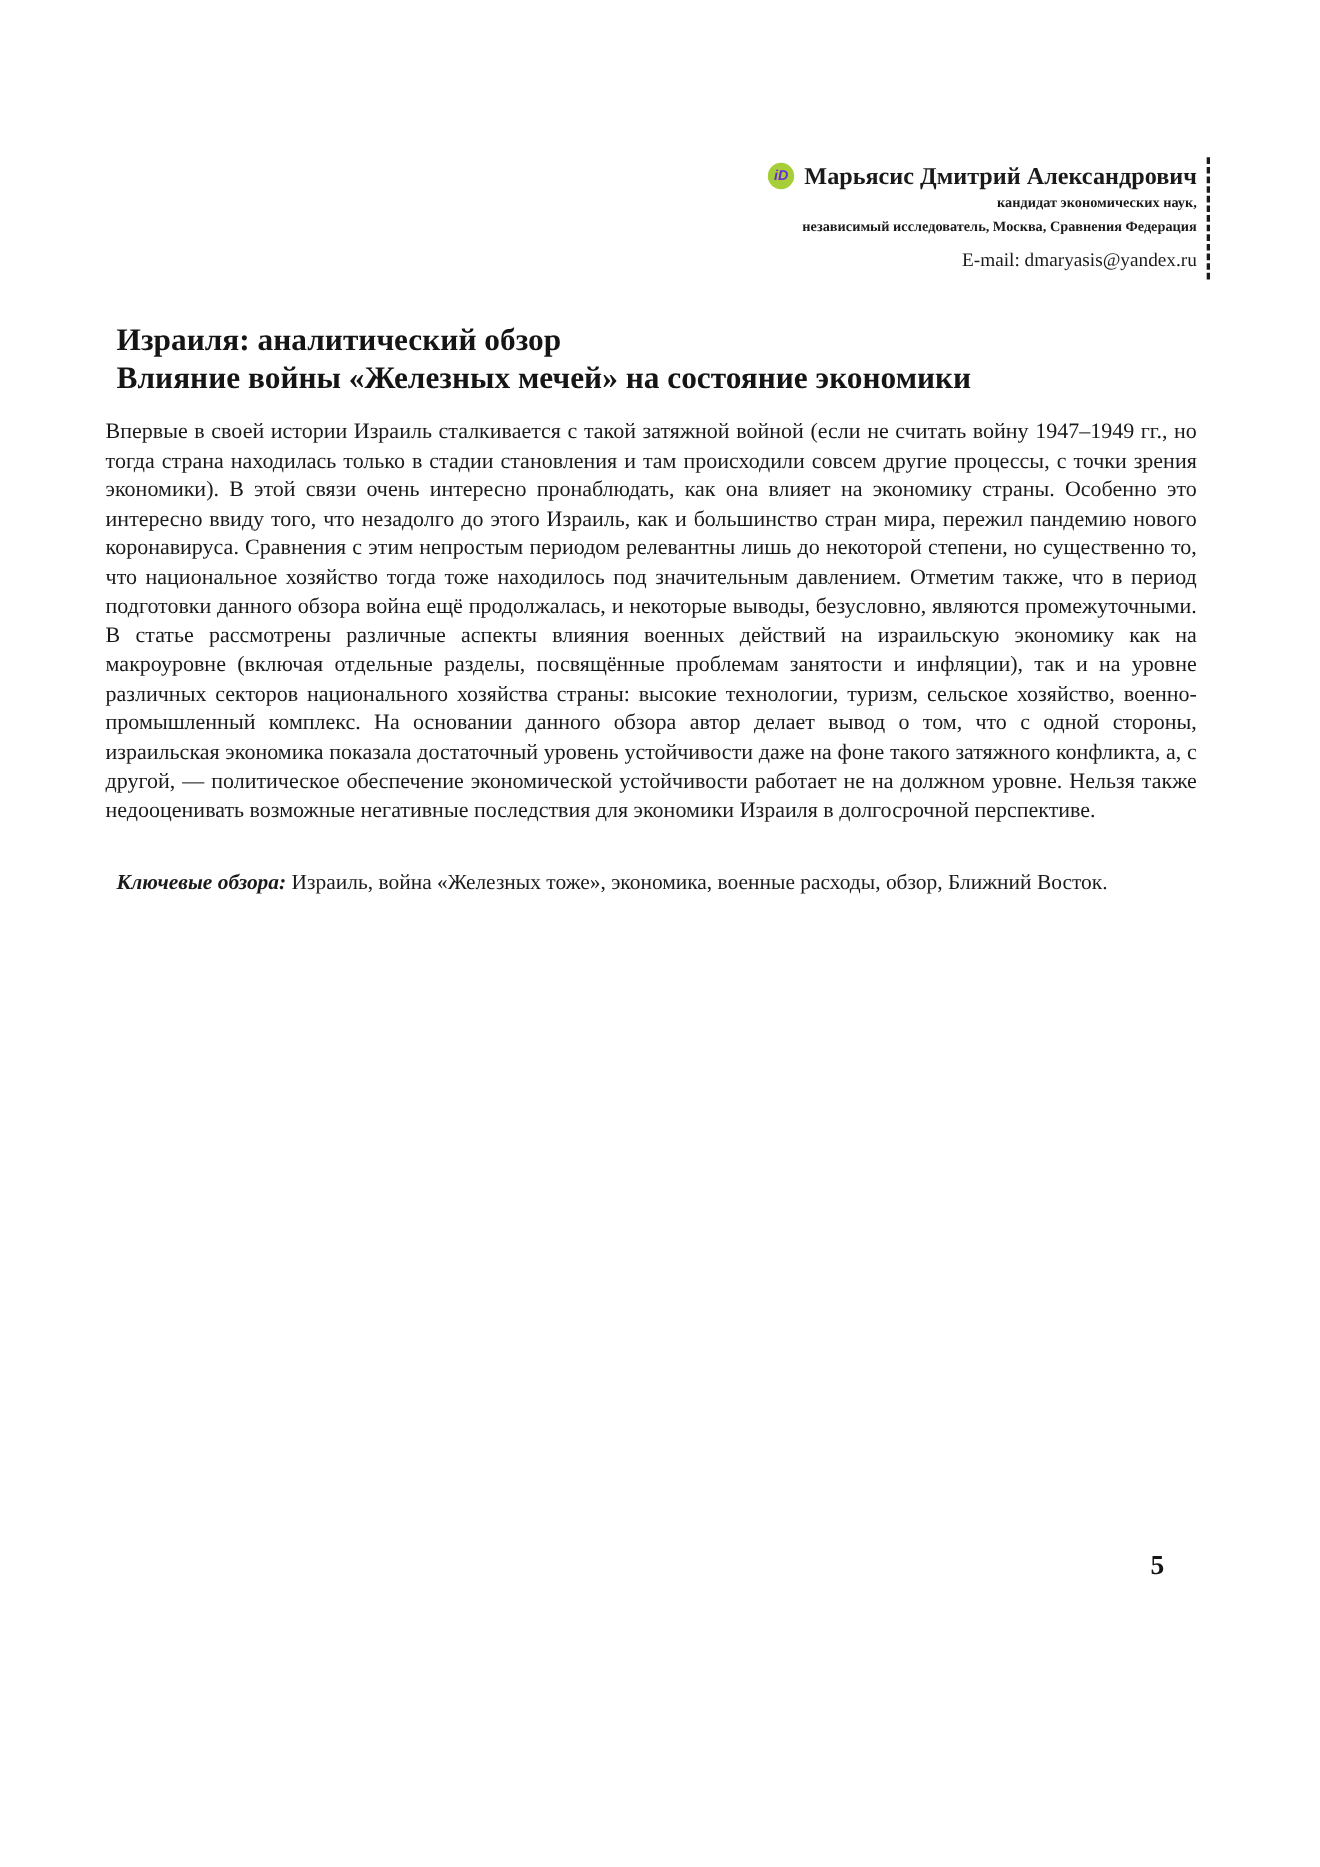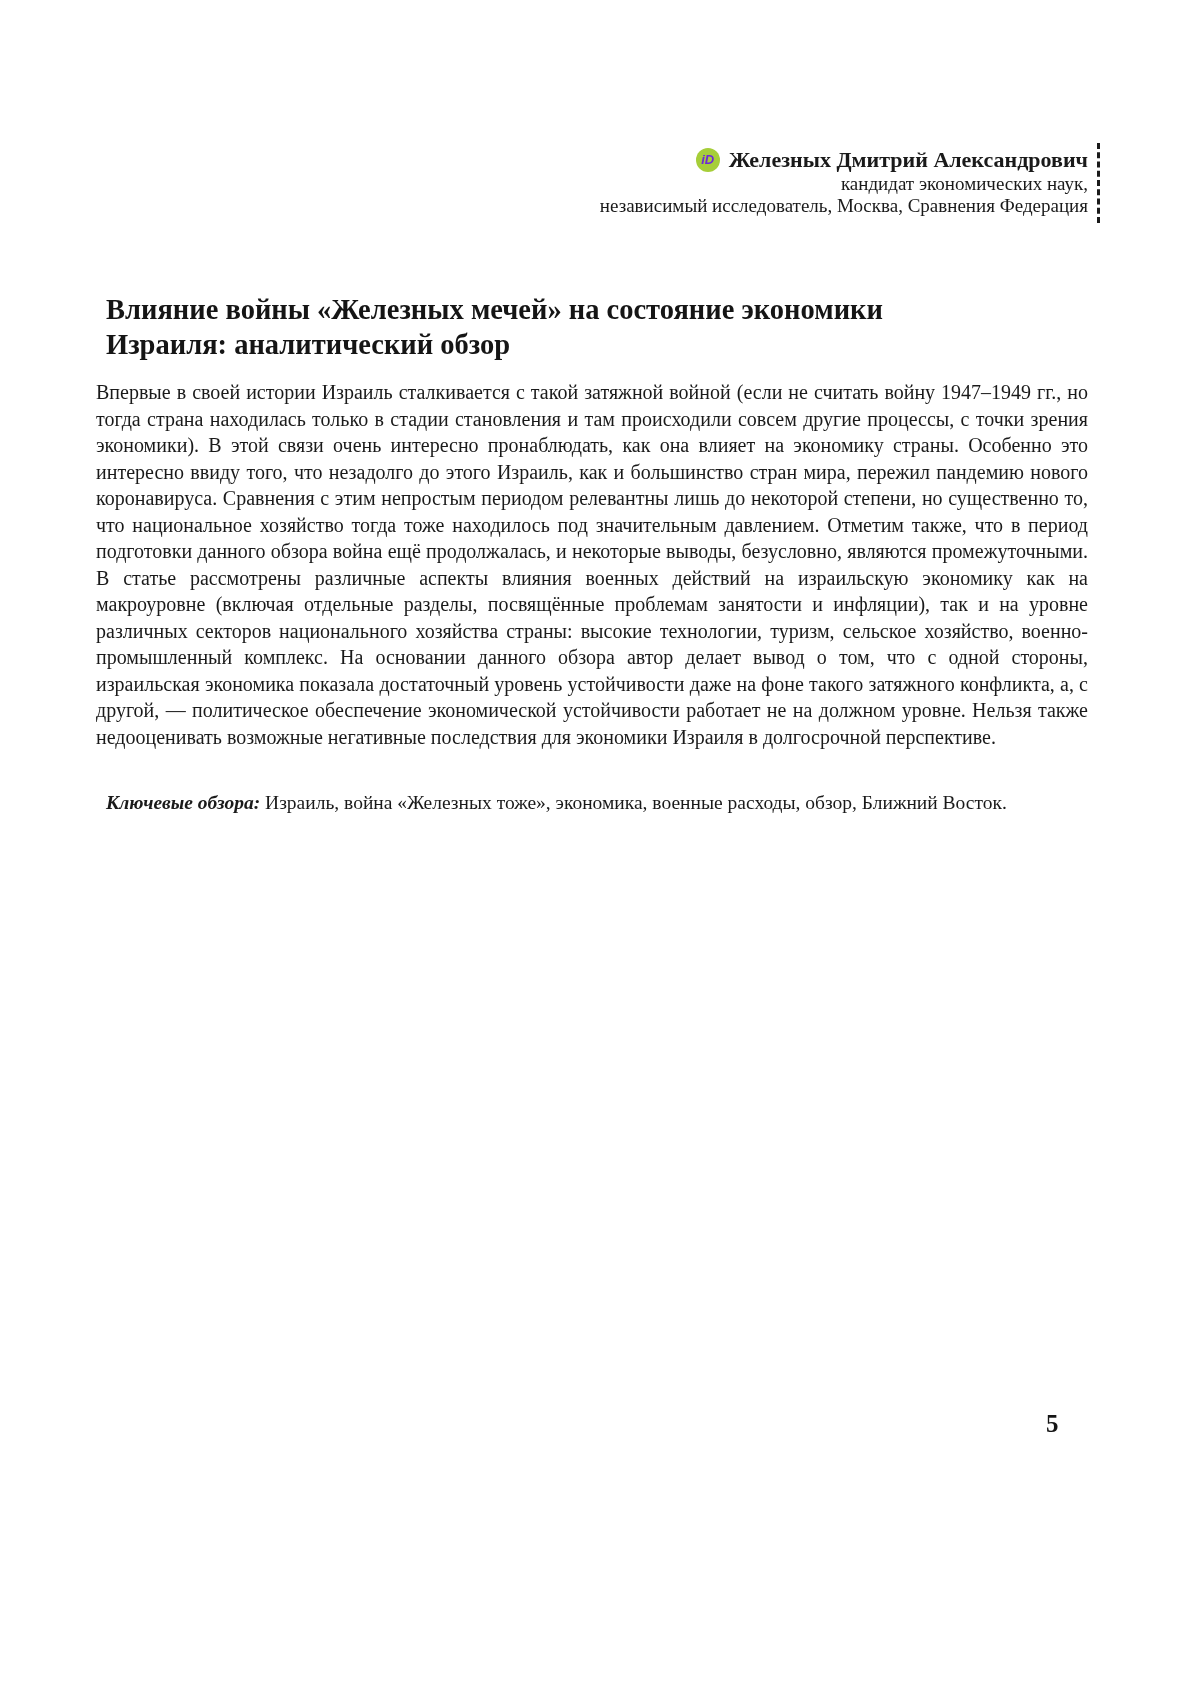--- a/index.html
+++ b/index.html
@@ -43,23 +43,24 @@
     font-size: 13px;
     font-weight: bold;
     font-style: italic;
     display: flex;
     align-items: center;
     justify-content: center;
     flex: 0 0 auto;
     cursor: pointer;
   }
   .author-sub {
-    font-size: 19px;
+    font-size: 13px;
     line-height: 21.5px;
     white-space: nowrap;
+    font-weight: bold;
   }
   .author-email {
     font-size: 17.5px;
     line-height: 21px;
     margin-top: 10px;
     white-space: nowrap;
   }
 
   
   .article-title {
@@ -113,29 +114,30 @@
   }
 </style>
 </head>
 <body>
 
 <div class="page">
 
   <div class="author-block">
     <div class="author-name-row">
       <span class="orcid-icon">iD</span>
-      <span>Железных Дмитрий Александрович</span>
+      <span>Марьясис Дмитрий Александрович</span>
     </div>
     <div class="author-sub">кандидат экономических наук,</div>
     <div class="author-sub">независимый исследователь, Москва, Сравнения Федерация</div>
+    <div class="author-email">E-mail: dmaryasis@yandex.ru</div>
   </div>
 
   <h1 class="article-title" style="margin:0;">
+    <div>Израиля: аналитический обзор</div>
     <div>Влияние войны «Железных мечей» на состояние экономики</div>
-    <div>Израиля: аналитический обзор</div>
   </h1>
 
   <p class="abstract" style="margin:0;">Впервые в своей истории Израиль сталкивается с такой затяжной войной (если не считать войну 1947–1949 гг., но тогда страна находилась только в стадии становления и там происходили совсем другие процессы, с точки зрения экономики). В этой связи очень интересно пронаблюдать, как она влияет на экономику страны. Особенно это интересно ввиду того, что незадолго до этого Израиль, как и большинство стран мира, пережил пандемию нового коронавируса. Сравнения с этим непростым периодом релевантны лишь до некоторой степени, но существенно то, что национальное хозяйство тогда тоже находилось под значительным давлением. Отметим также, что в период подготовки данного обзора война ещё продолжалась, и некоторые выводы, безусловно, являются промежуточными. В статье рассмотрены различные аспекты влияния военных действий на израильскую экономику как на макроуровне (включая отдельные разделы, посвящённые проблемам занятости и инфляции), так и на уровне различных секторов национального хозяйства страны: высокие технологии, туризм, сельское хозяйство, военно-промышленный комплекс. На основании данного обзора автор делает вывод о том, что с одной стороны, израильская экономика показала достаточный уровень устойчивости даже на фоне такого затяжного конфликта, а, с другой, — политическое обеспечение экономической устойчивости работает не на должном уровне. Нельзя также недооценивать возможные негативные последствия для экономики Израиля в долгосрочной перспективе.</p>
 
   <div class="keywords">
     <span class="kw-label">Ключевые обзора:</span><span> Израиль, война «Железных тоже», экономика, военные расходы, обзор, Ближний Восток.</span>
   </div>
 
 
   <div class="page-number">5</div>

